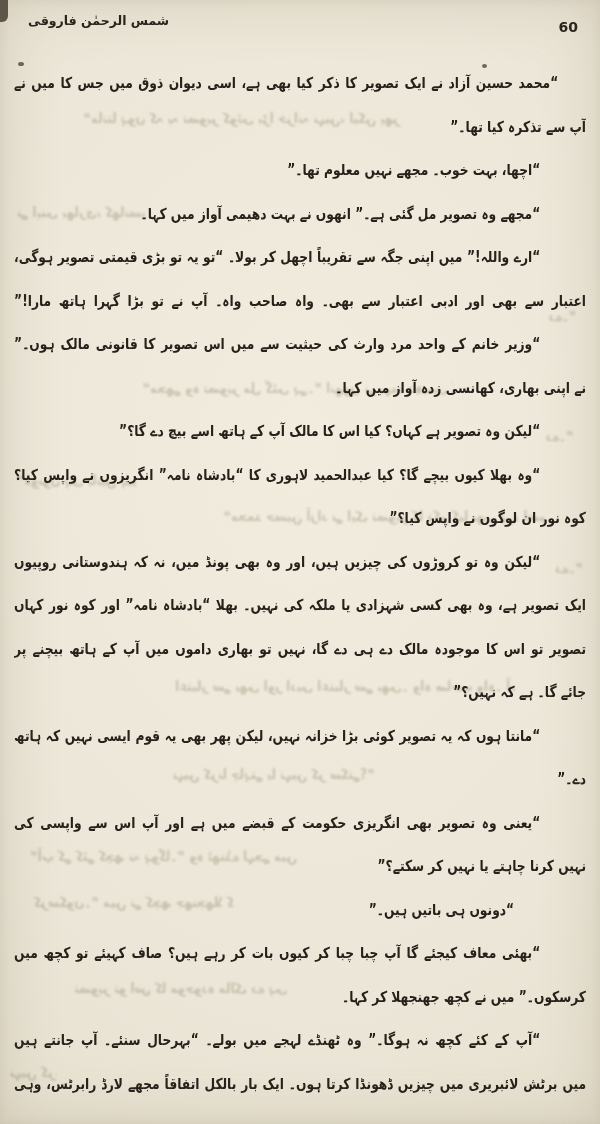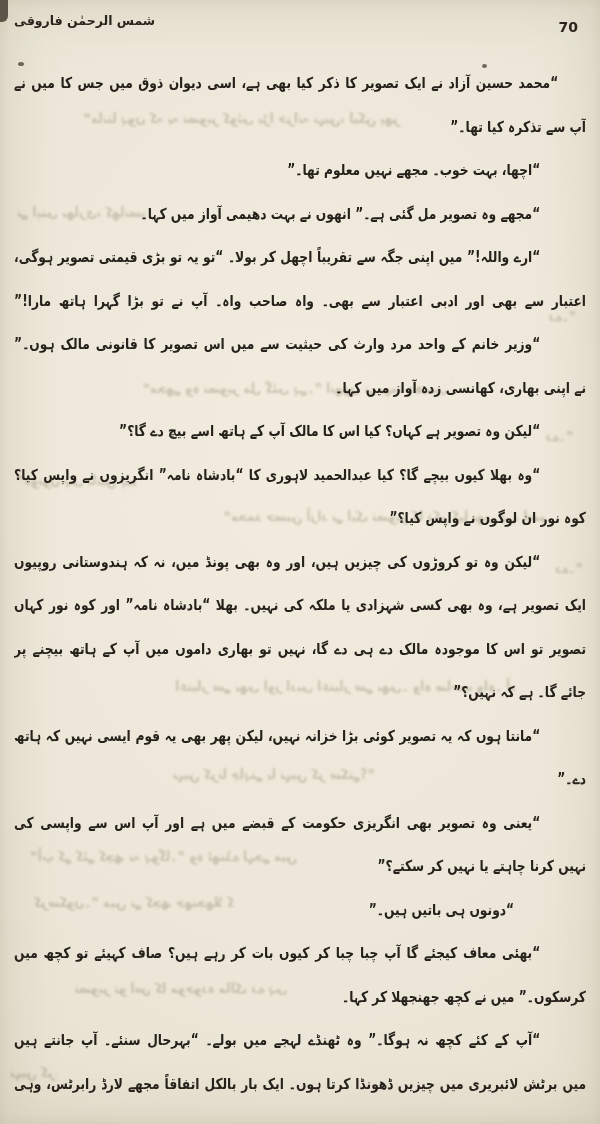--- a/index.html
+++ b/index.html
@@ -5,21 +5,21 @@
   html,body{margin:0;padding:0;background:#d8d2c2;}
   .page{
     position:relative;width:600px;height:1124px;overflow:hidden;
     background:radial-gradient(120% 90% at 50% 40%, #f1ecde 0%, #ebe6d7 55%, #e2dcc9 100%);
     font-family:"DejaVu Sans",sans-serif;color:#26211b;
   }
   .vignette{
     position:absolute;inset:0;pointer-events:none;
     box-shadow:inset 0 0 60px rgba(118,104,74,.20), inset 0 0 10px rgba(118,104,74,.10);
   }
-  .hdr-author{position:absolute;top:13px;left:14px;font-size:12.5px;font-weight:700;direction:rtl;white-space:nowrap;text-align:right;}
+  .hdr-author{position:absolute;top:13px;left:28px;font-size:12.5px;font-weight:700;direction:rtl;white-space:nowrap;text-align:right;}
   .hdr-num{position:absolute;top:19px;right:22px;font-size:14px;font-weight:700;direction:rtl;}
   .textblock{
     position:absolute;top:62px;right:14px;width:700px;
     transform:scaleX(.817);transform-origin:100% 0;direction:rtl;
   }
   .ln{height:43.5px;line-height:43.5px;font-size:15px;font-weight:700;text-align:right;overflow:hidden;}
   .str{text-align:justify;text-align-last:justify;}
   .ind{padding-right:56px;}
   .ind-sm{padding-right:34px;}
   .ind-lg{padding-right:88px;}
@@ -31,21 +31,21 @@
   }
   .speck{position:absolute;background:#4c463a;border-radius:50%;opacity:.8;}
   .corner-mark{position:absolute;top:0;left:0;width:8px;height:22px;background:#3f3a30;border-radius:0 0 6px 0;opacity:.85;}
 </style>
 </head>
 <body>
 
 <div class="page">
 
   <span class="hdr-author">شمس الرحمٰن فاروقی</span>
-  <span class="hdr-num">70</span>
+  <span class="hdr-num">60</span>
 
   <div class="ghost" style="top:102px;left:55px;width:375px;">“مانتا ہوں کہ یہ تصویر کوئی بڑا خزانہ نہیں، لیکن پھر بھی یہ قوم ایسی نہیں کہ ہاتھ آئی چیز کو جانے</div>
   <div class="ghost" style="top:196px;left:6px;width:150px;">نے اپنی بھاری، کھانسی زدہ آواز میں کہا۔</div>
   <div class="ghost" style="top:300px;left:545px;width:48px;">دے۔”</div>
   <div class="ghost" style="top:372px;left:115px;width:365px;">“مجھے وہ تصویر مل گئی ہے۔” انھوں نے بہت دھیمی آواز میں کہا۔</div>
   <div class="ghost" style="top:420px;left:542px;width:50px;">دے۔”</div>
   <div class="ghost" style="top:464px;left:6px;width:140px;">“دونوں ہی باتیں ہیں۔”</div>
   <div class="ghost" style="top:500px;left:195px;width:380px;">“محمد حسین آزاد نے ایک تصویر کا ذکر کیا بھی ہے، اسی دیوان ذوق میں جس کا میں نے ابھی</div>
   <div class="ghost" style="top:552px;left:552px;width:42px;">دے۔”</div>
   <div class="ghost" style="top:670px;left:145px;width:400px;">اعتبار سے بھی اور ادبی اعتبار سے بھی۔ واہ صاحب واہ۔ آپ نے تو بڑا گہرا ہاتھ مارا!”</div>

